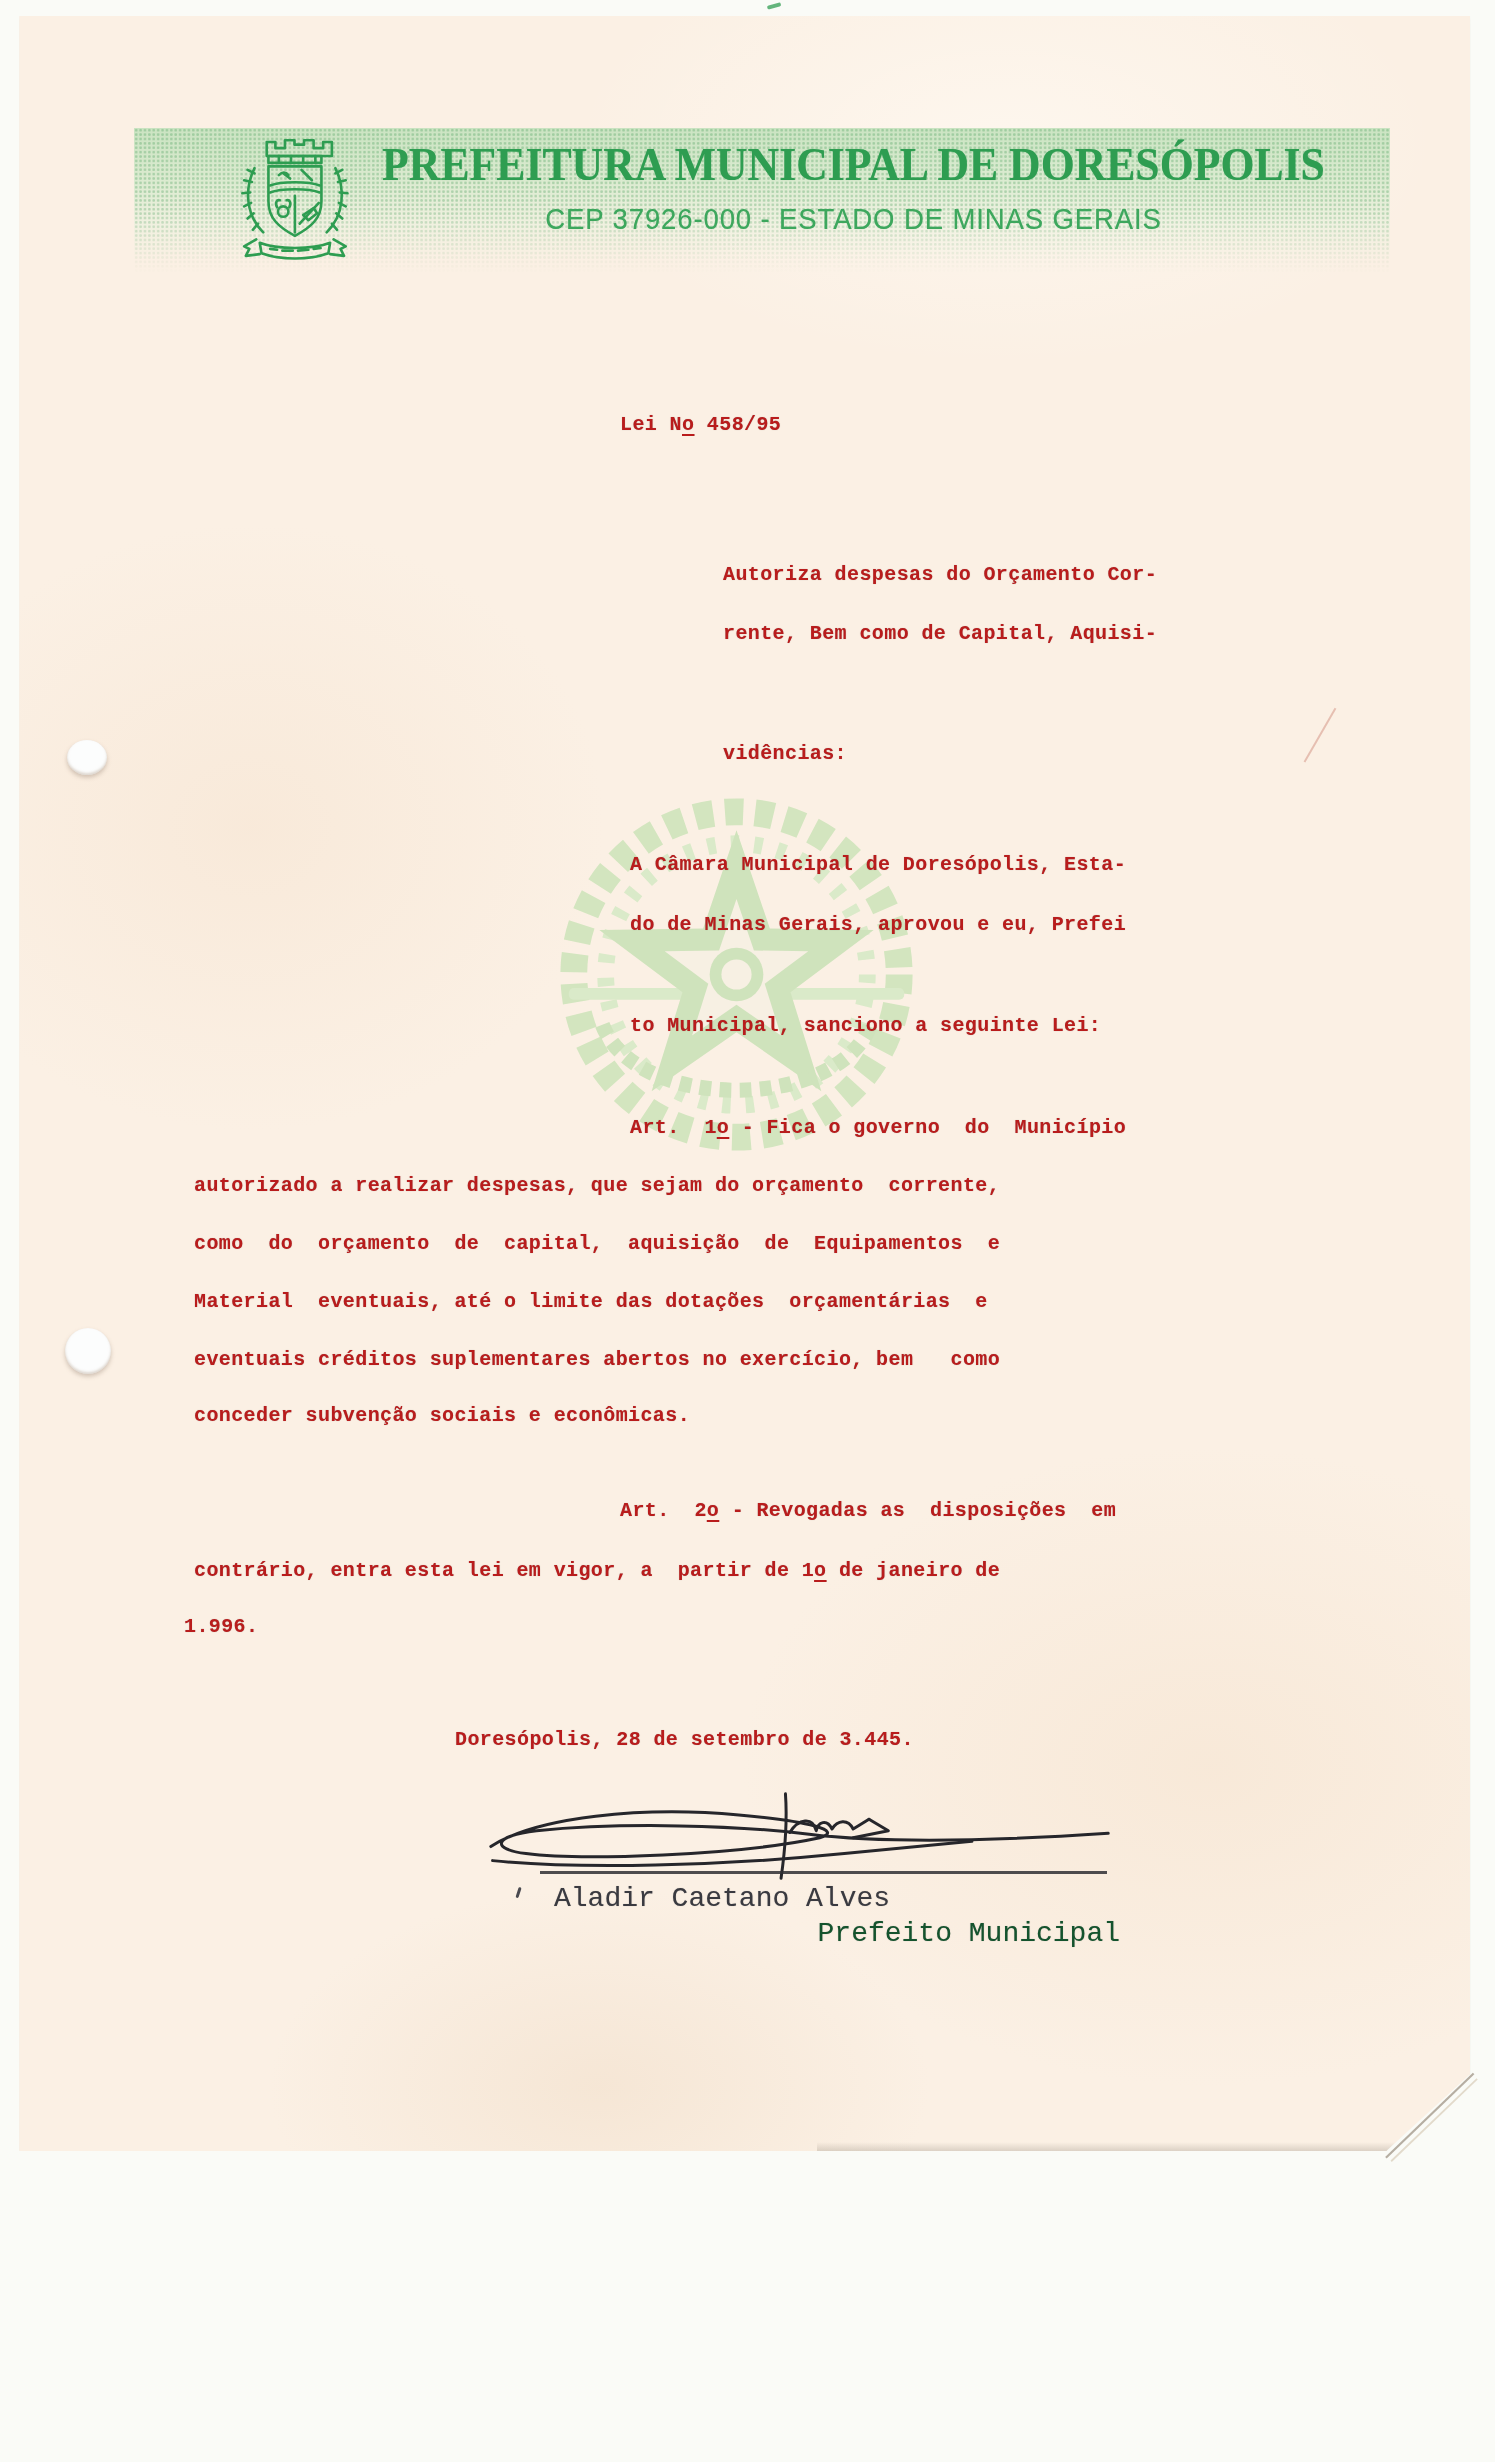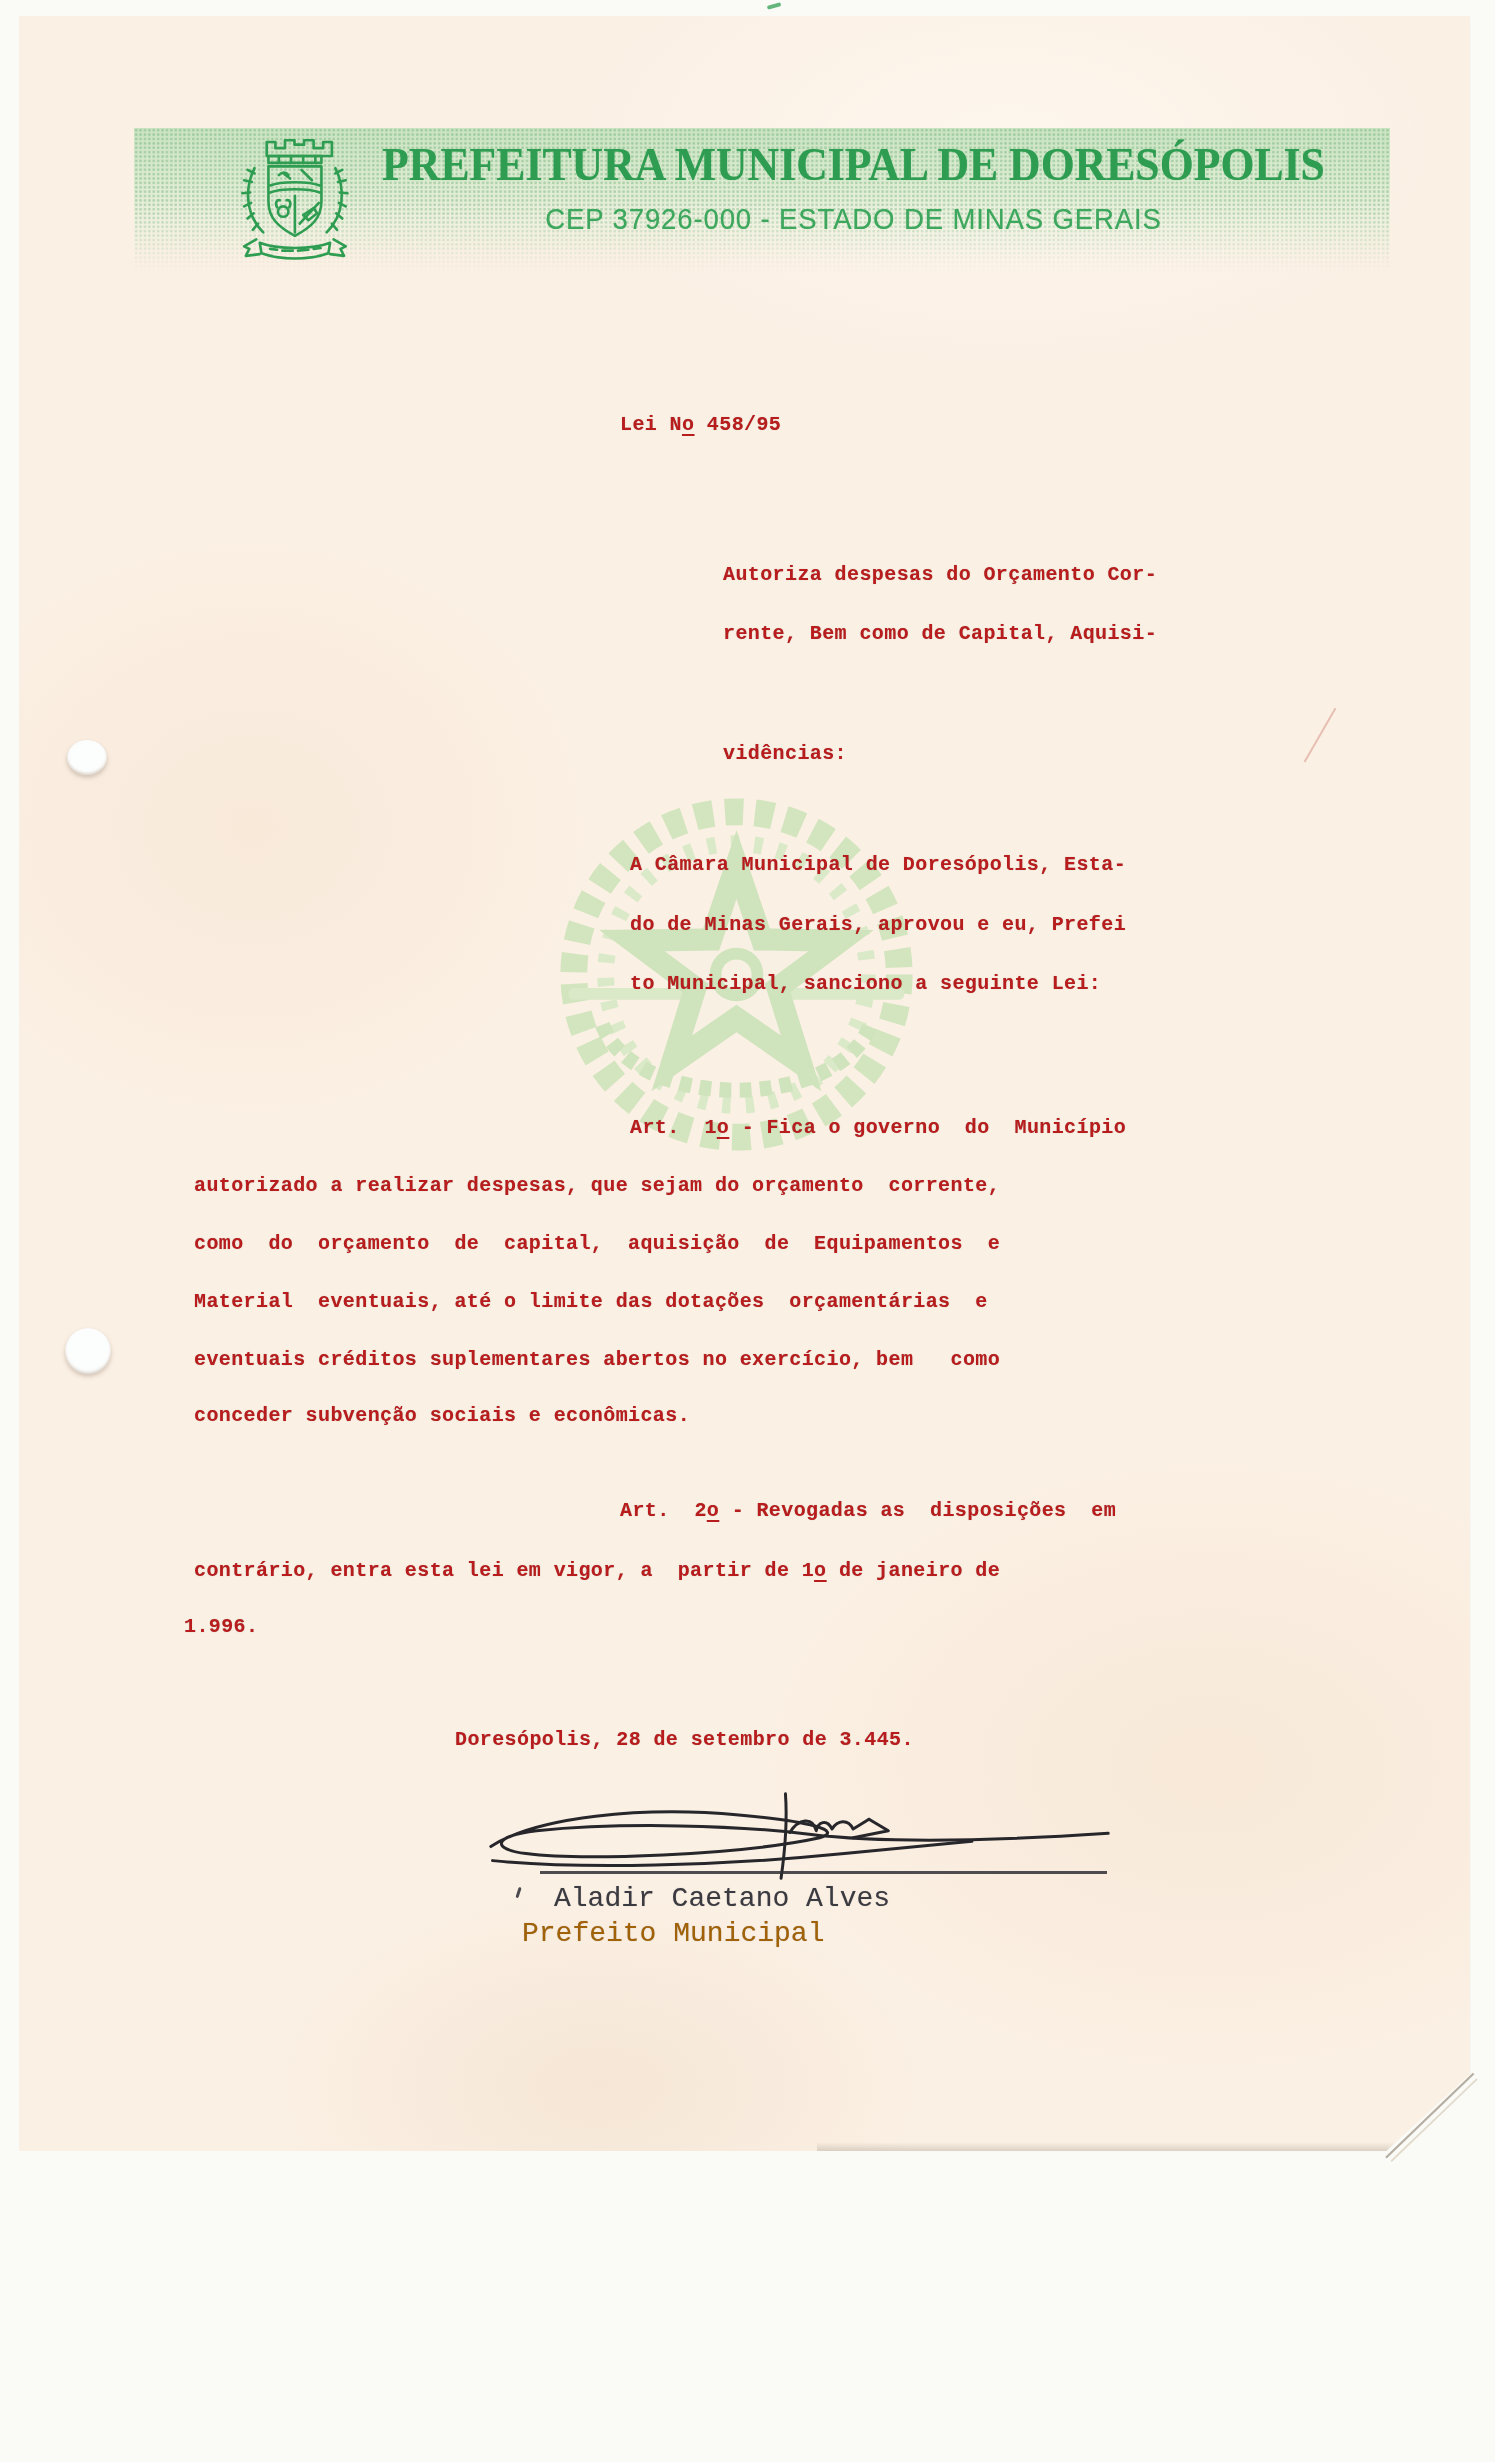--- a/index.html
+++ b/index.html
@@ -57,22 +57,22 @@
   #hole-1{left:67px;top:740px;width:40px;height:35px;}
   #hole-2{left:65px;top:1328px;width:46px;height:46px;}
 
   
   .sig{position:absolute;left:475px;top:1792px;}
   .sig-rule{position:absolute;left:540px;top:1871px;width:567px;height:2.6px;
     background:#2f2f34;opacity:.85;}
   .sig-name{position:absolute;left:554px;top:1883px;width:538px;
     font-family:"Liberation Mono","DejaVu Sans Mono",monospace;font-size:28px;color:#3a3a40;
     white-space:pre;text-shadow:0 0 0.9px rgba(58,58,64,.38);}
-  .sig-role{position:absolute;left:522px;top:1918px;width:538px;text-align:left;
-    font-family:"Liberation Mono","DejaVu Sans Mono",monospace;font-size:28px;color:#a16207;
+  .sig-role{position:absolute;left:582px;top:1918px;width:538px;text-align:right;
+    font-family:"Liberation Mono","DejaVu Sans Mono",monospace;font-size:28px;color:#14532d;
     white-space:pre;text-shadow:0 0 0.9px rgba(58,58,64,.38);}
   .ink-speck{position:absolute;left:517px;top:1887px;width:2.6px;height:11.4px;
     background:#4a4a50;transform:rotate(18deg);border-radius:1.8px;}
 
   
   .fold{position:absolute;left:1363px;top:2049px;}
   .scratch{position:absolute;left:1319px;top:704px;width:1.8px;height:62px;
     background:rgba(205,130,115,.45);transform:rotate(30deg);}
   .top-speck{position:absolute;left:767px;top:3.5px;width:14px;height:3.5px;
     background:#3fa45c;transform:rotate(-15deg);border-radius:1.8px;opacity:.8;}
@@ -139,21 +139,21 @@
   <div class="hole" id="hole-2"></div>
 
   <div class="tl" style="left:620px;top:407px"><span>Lei N</span><span class="ord">o</span><span> 458/95</span></div>
 
   <div class="tl" style="left:723px;top:557px">Autoriza despesas do Orçamento Cor-</div>
   <div class="tl" style="left:723px;top:616px">rente, Bem como de Capital, Aquisi-</div>
   <div class="tl" style="left:723px;top:736px">vidências:</div>
 
   <div class="tl" style="left:630px;top:847px">A Câmara Municipal de Doresópolis, Esta-</div>
   <div class="tl" style="left:630px;top:907px">do de Minas Gerais, aprovou e eu, Prefei</div>
-  <div class="tl" style="left:630px;top:966px">to Municipal, sanciono a seguinte Lei:</div>
+  <div class="tl" style="left:630px;top:1008px">to Municipal, sanciono a seguinte Lei:</div>
 
   <div class="tl" style="left:630px;top:1110px"><span>Art.  1</span><span class="ord">o</span><span> - Fica o governo  do  Município</span></div>
   <div class="tl" style="left:194px;top:1168px">autorizado a realizar despesas, que sejam do orçamento  corrente,</div>
   <div class="tl" style="left:194px;top:1226px">como  do  orçamento  de  capital,  aquisição  de  Equipamentos  e</div>
   <div class="tl" style="left:194px;top:1284px">Material  eventuais, até o limite das dotações  orçamentárias  e</div>
   <div class="tl" style="left:194px;top:1342px">eventuais créditos suplementares abertos no exercício, bem   como</div>
   <div class="tl" style="left:194px;top:1398px">conceder subvenção sociais e econômicas.</div>
 
   <div class="tl" style="left:620px;top:1493px"><span>Art.  2</span><span class="ord">o</span><span> - Revogadas as  disposições  em</span></div>
   <div class="tl" style="left:194px;top:1553px"><span>contrário, entra esta lei em vigor, a  partir de 1</span><span class="ord">o</span><span> de janeiro de</span></div>

